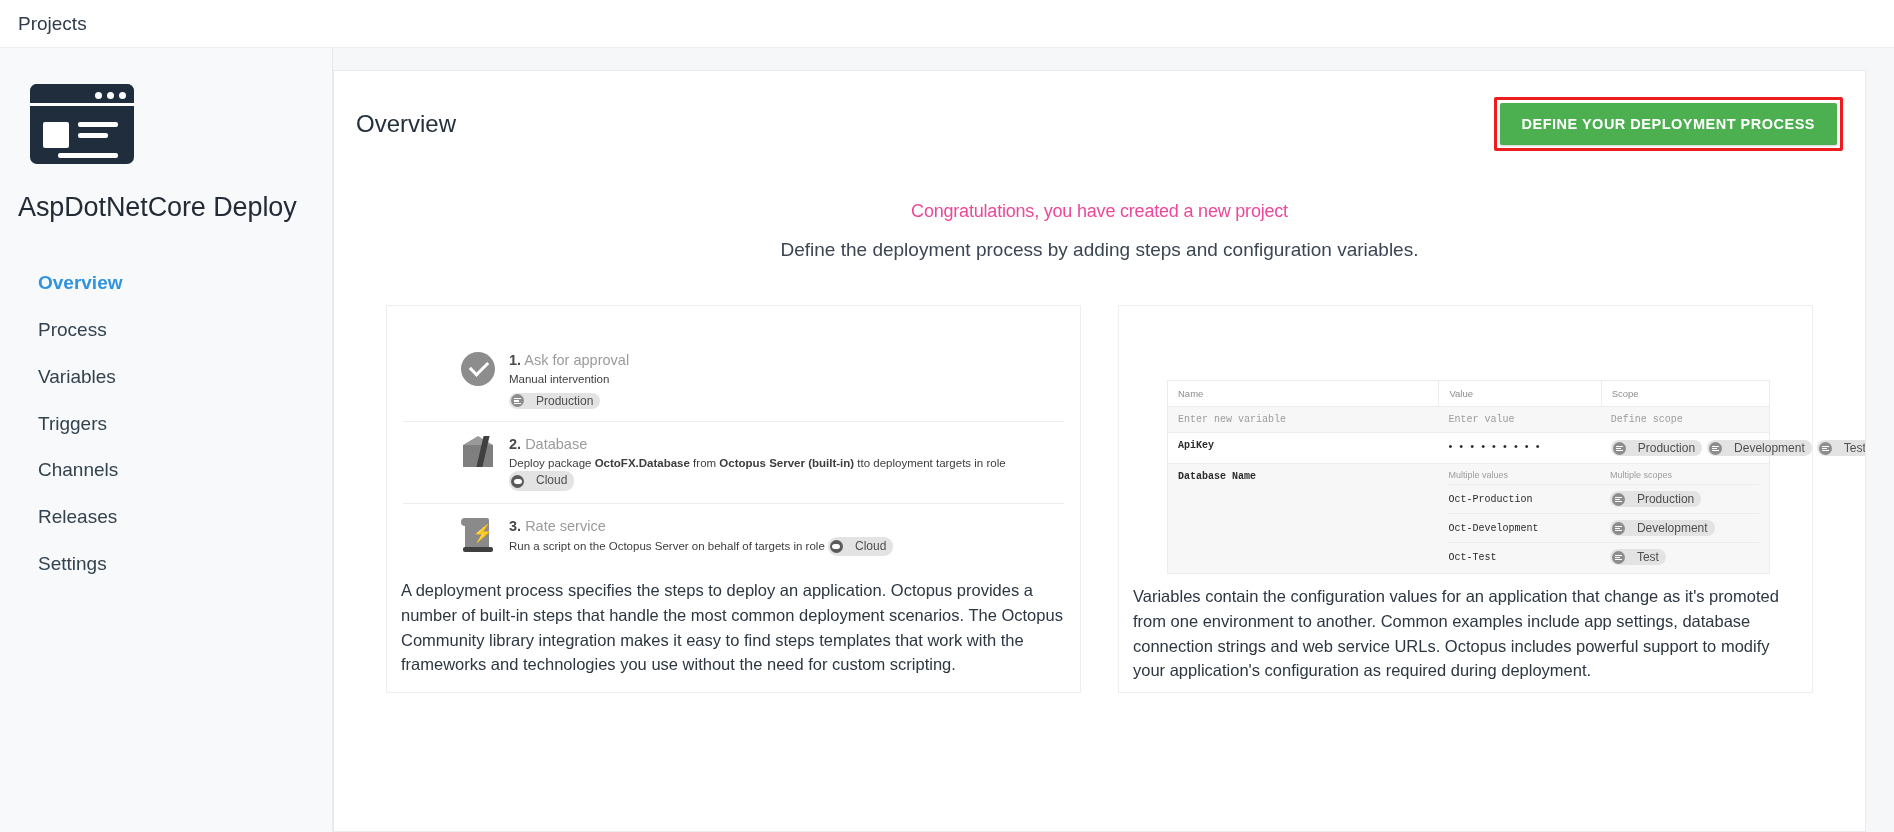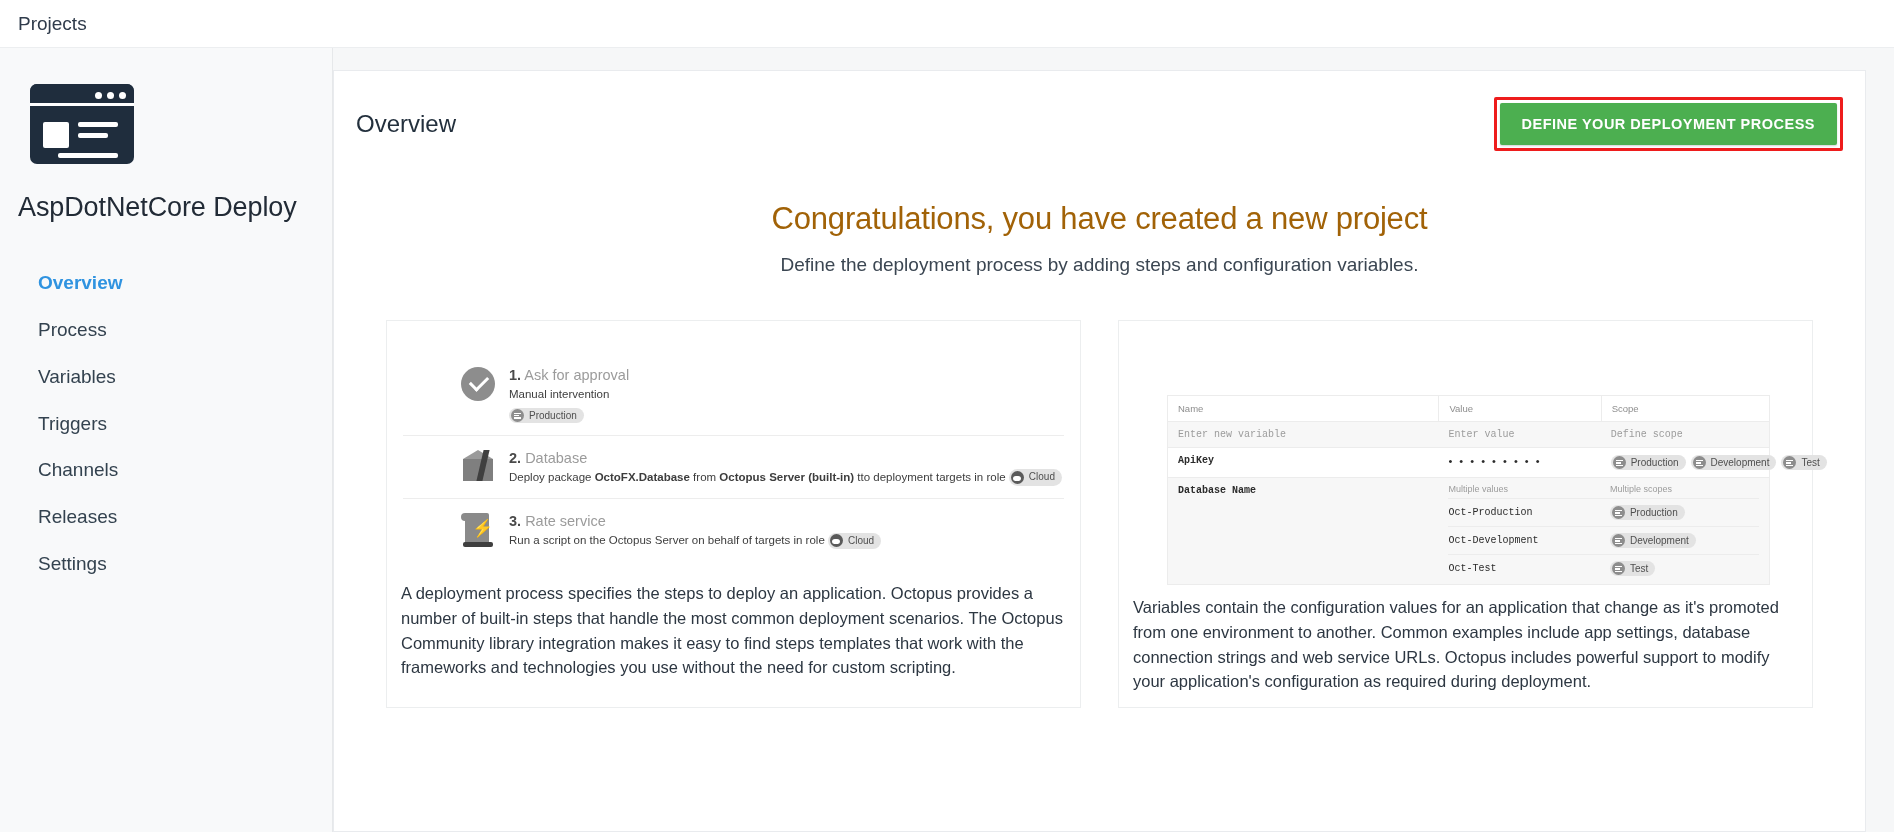--- a/index.html
+++ b/index.html
@@ -109,21 +109,21 @@
     font-weight: 700;
     letter-spacing: 0.5px;
     padding: 13px 22px;
     border-radius: 2px;
     cursor: pointer;
     box-shadow: 0 1px 2px rgba(0,0,0,0.18);
     white-space: nowrap;
   }
 
   .hero { text-align: center; padding: 28px 0 0 0; }
-  .hero h2 { font-size: 31px; font-weight: 400; color: #a16207; letter-spacing: -0.2px; }
+  .hero h2 { font-size: 18px; font-weight: 400; color: #ec4899; letter-spacing: -0.2px; }
   .hero p { font-size: 19px; color: #3b4652; margin-top: 17px; font-weight: 400; }
 
   .cards {
     display: flex;
     gap: 37px;
     padding: 44px 52px 0 52px;
     align-items: flex-start;
   }
   .card {
     flex: 1 1 0;
@@ -201,24 +201,24 @@
     color: #ffffff; font-size: 17px; line-height: 1; font-weight: 700;
   }
 
   .step-body { flex: 1; min-width: 0; }
   .step-title { font-size: 14.5px; color: #9b9b9b; margin-bottom: 3px; }
   .step-title b { color: #4a4a4a; font-weight: 700; }
   .step-desc { font-size: 11.5px; color: #3d3d3d; line-height: 1.45; }
   .step-desc b { font-weight: 700; }
 
   .tag {
-    display: inline-flex; align-items: center; gap: 5px;
+    display: inline-flex; align-items: center; gap: 12px;
     background: #e3e3e3; border-radius: 9px;
     padding: 1px 7px 1px 2px;
-    font-size: 10px; color: #4f4f4f;
+    font-size: 12px; color: #4f4f4f;
     margin-top: 5px; vertical-align: middle;
   }
   .tag.inline { margin-top: 0; }
   .tag-ico {
     width: 13px; height: 13px; border-radius: 50%;
     background: #8d8d8d; position: relative; flex: 0 0 13px;
   }
   .tag-ico i {
     position: absolute; left: 3px; background: #fff; height: 1.3px; display: block;
   }

